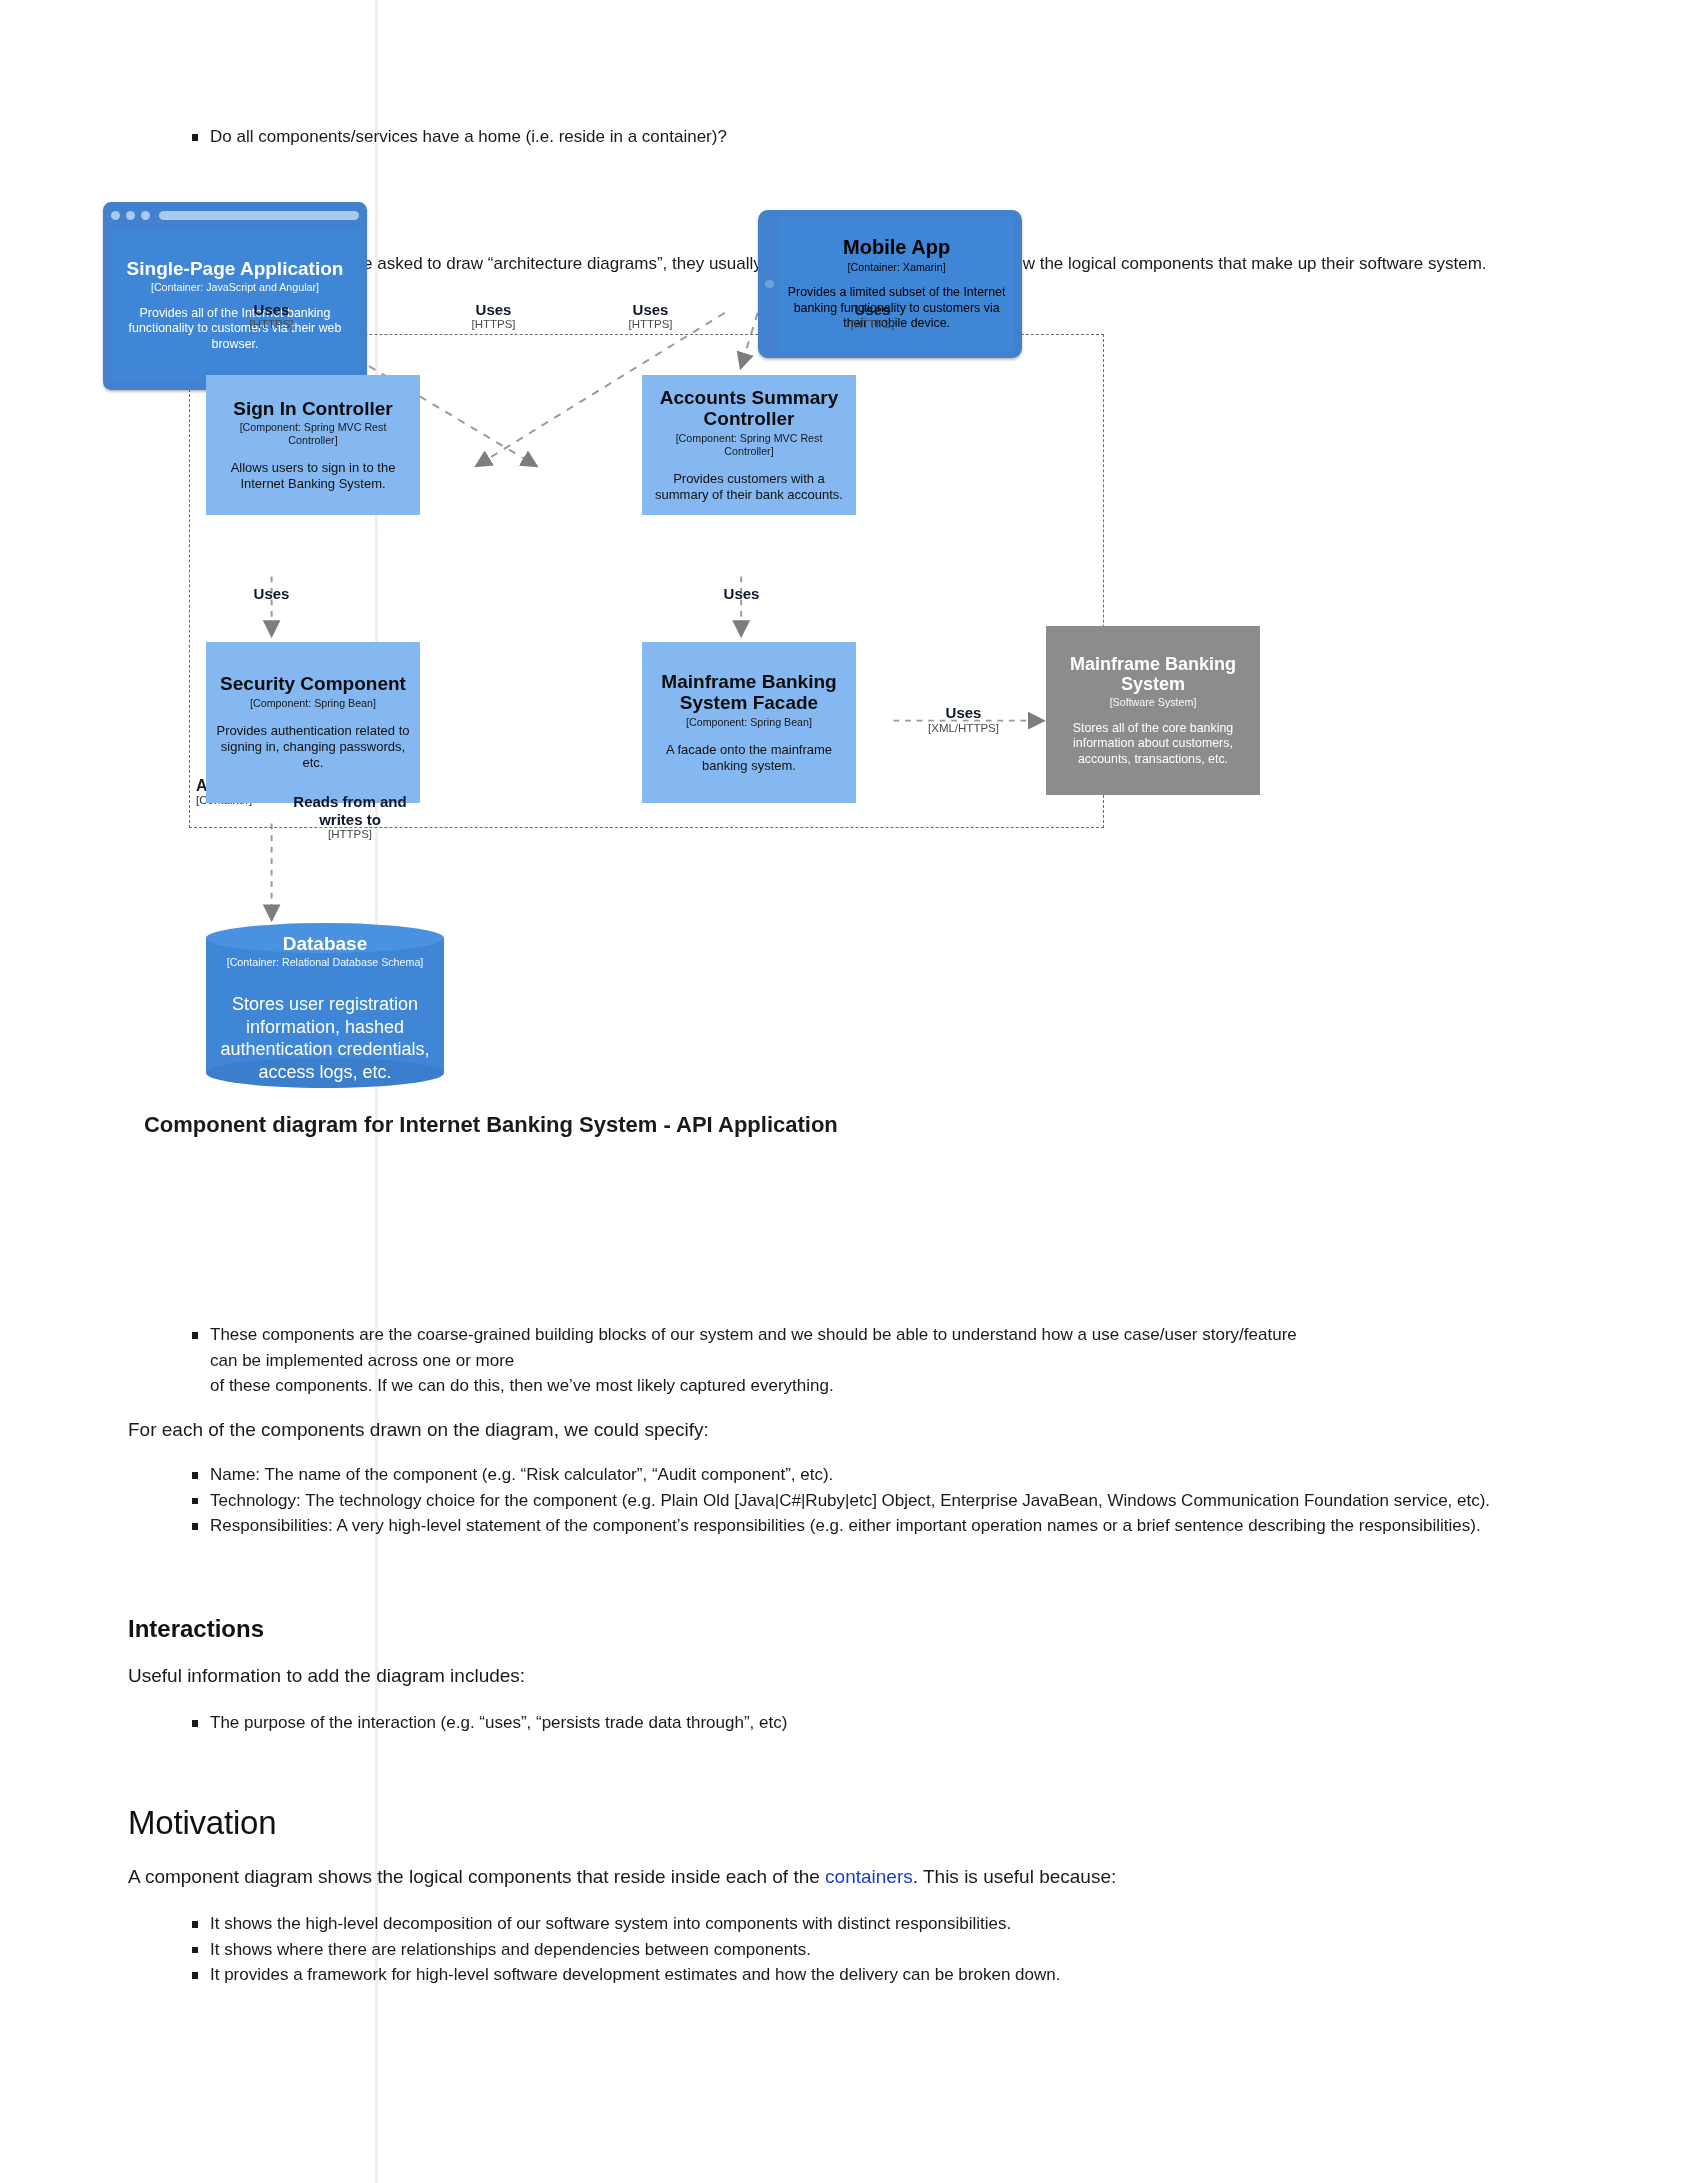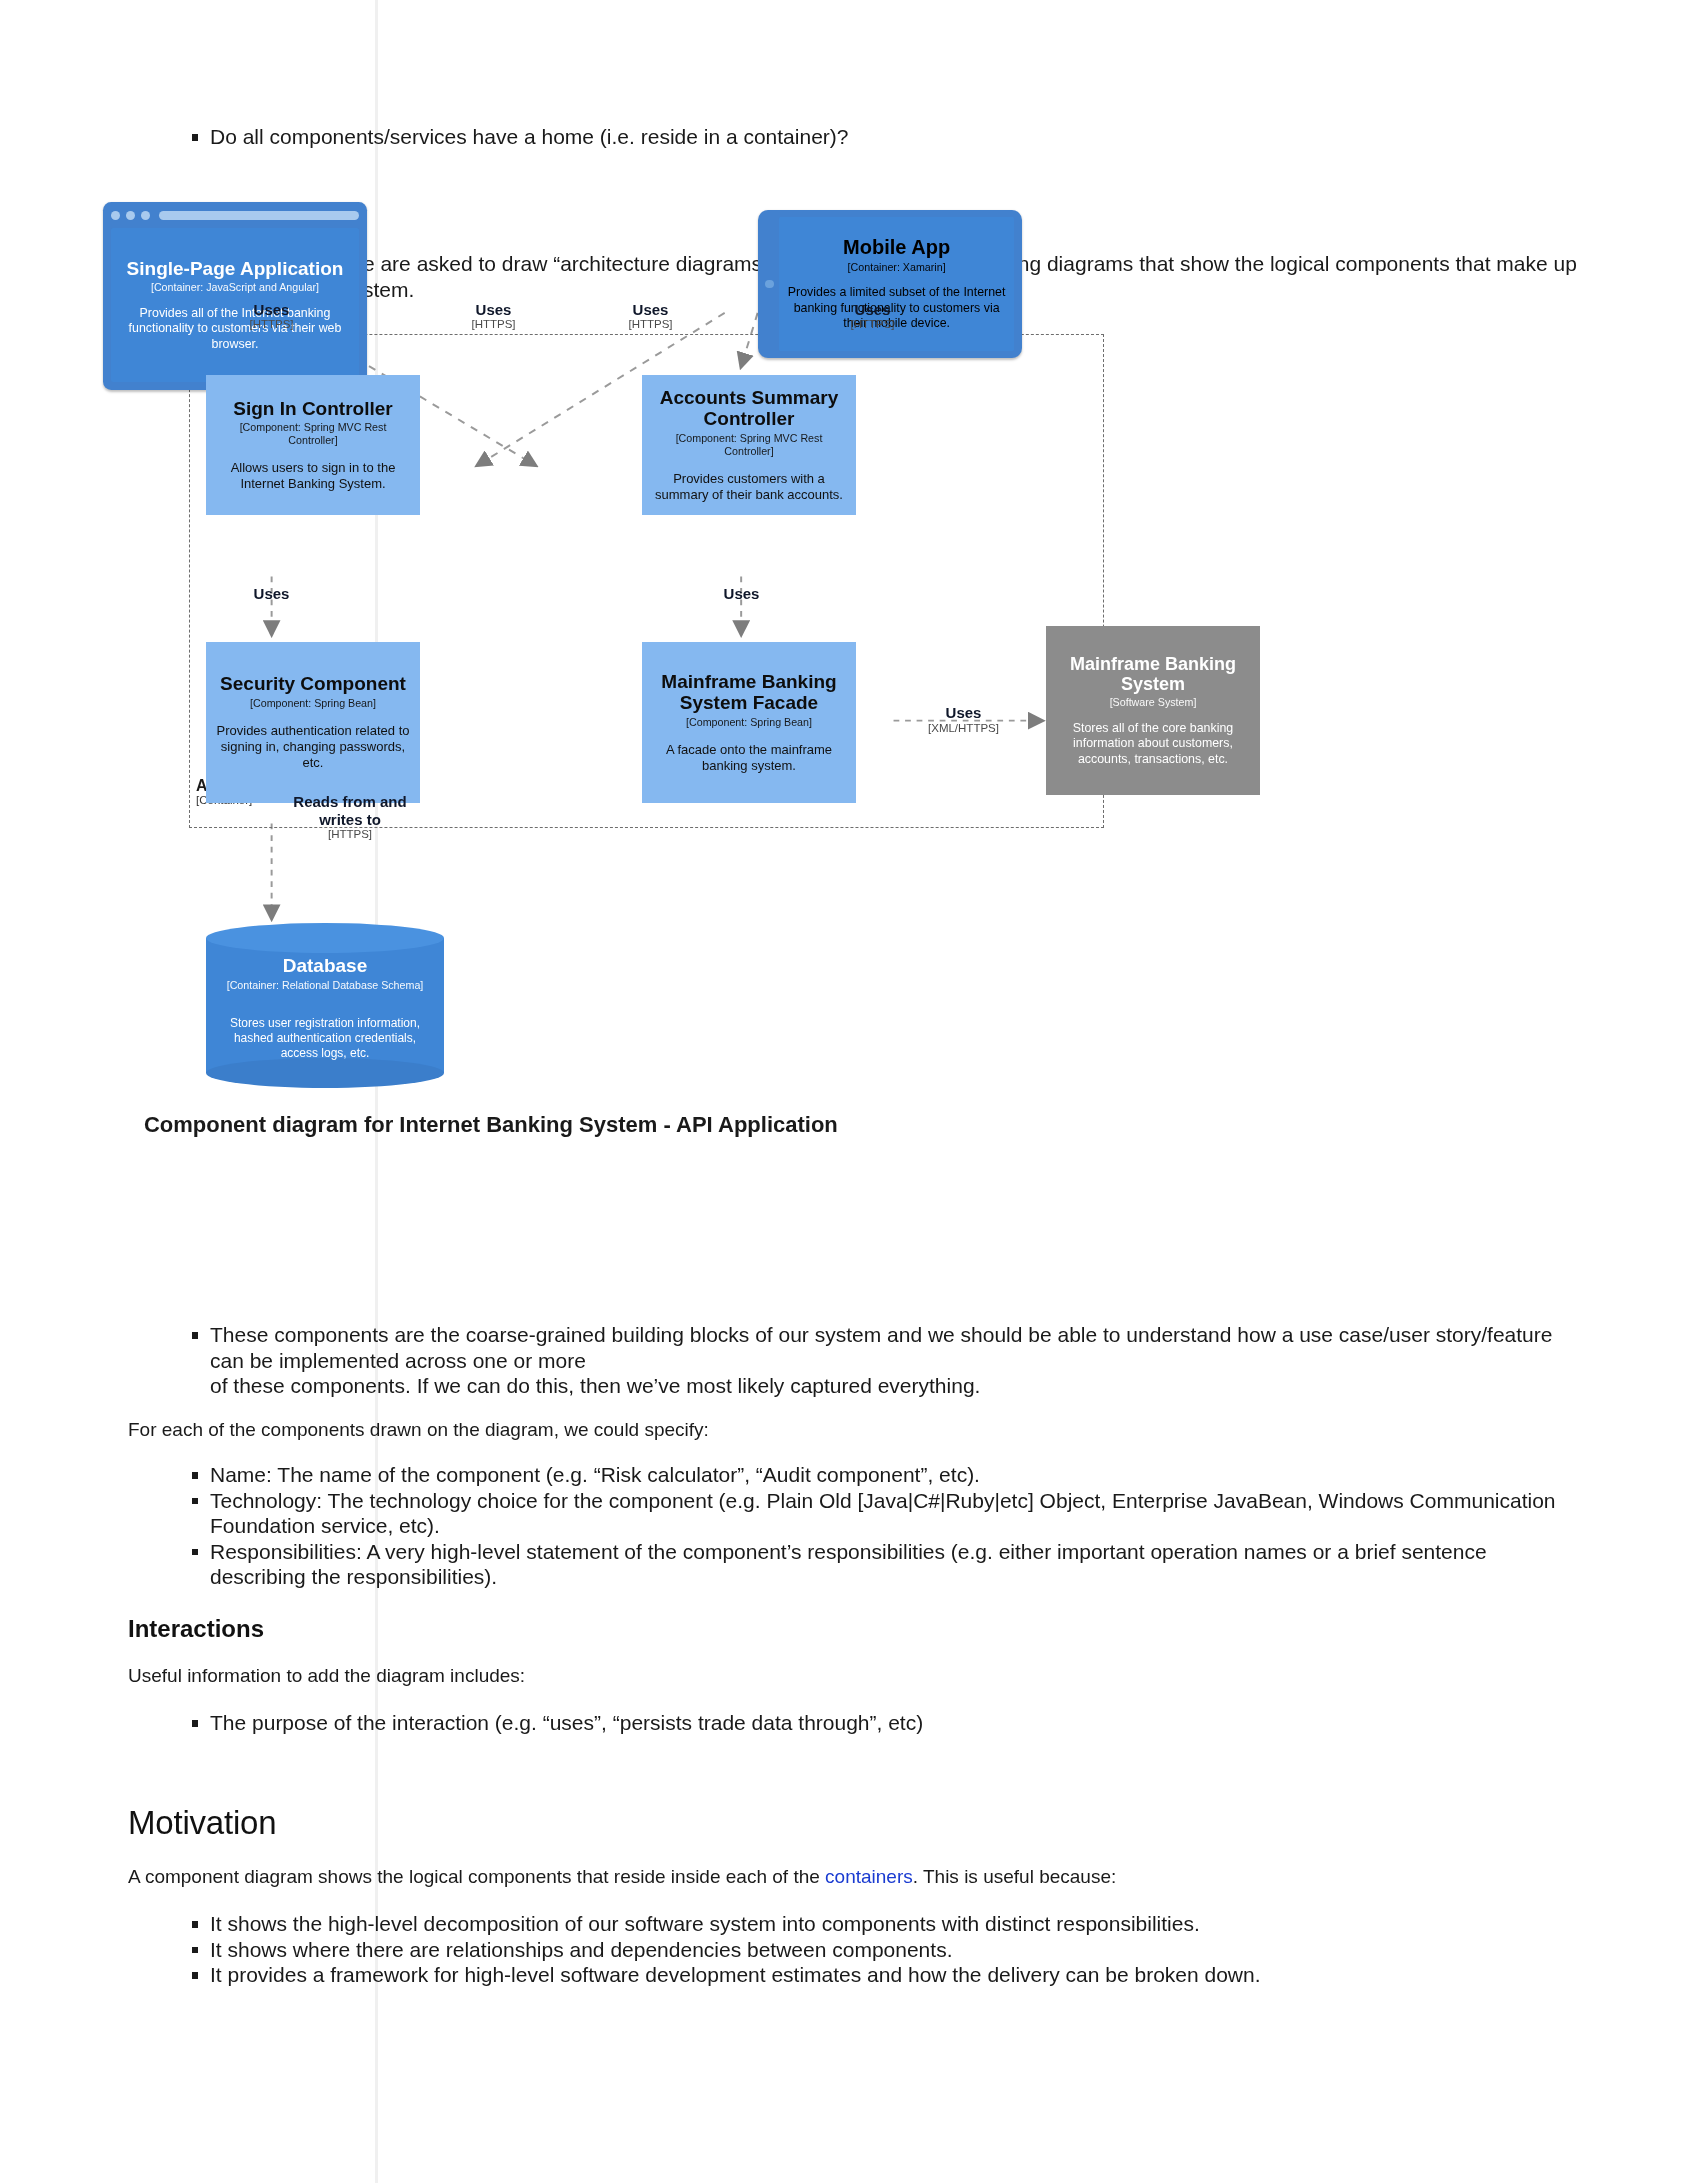--- a/index.html
+++ b/index.html
@@ -51,21 +51,21 @@
     font-family: "Liberation Sans", sans-serif;
   }
   ul.bullets {
     list-style: none;
     margin: 0;
     padding: 0;
   }
   ul.bullets > li {
     position: relative;
     padding-left: 25px;
-    font-size: 21px;
+    font-size: 17px;
     line-height: 25.5px;
     color: #1a1a1a;
     margin-bottom: 0px;
   }
   ul.bullets > li::before {
     content: "";
     position: absolute;
     left: 6.6px;
     top: 10px;
     width: 6.6px;
@@ -238,21 +238,21 @@
     flex-direction: column;
     align-items: center;
     justify-content: center;
     text-align: center;
     color: #ffffff;
     padding: 0 10px;
     box-sizing: border-box;
   }
   .db-text .dgm-title { font-size: 19px; }
   .db-text .dgm-tech  { font-size: 10.7px; }
-  .db-text .dgm-desc  { font-size: 12px; margin-top: 24px; }
+  .db-text .dgm-desc  { font-size: 18px; margin-top: 24px; }
 
   
   .boundary {
     position: absolute;
     border: 1.6px dashed #6d6d6d;
     box-sizing: border-box;
     background: transparent;
   }
   .boundary-label {
     position: absolute;

